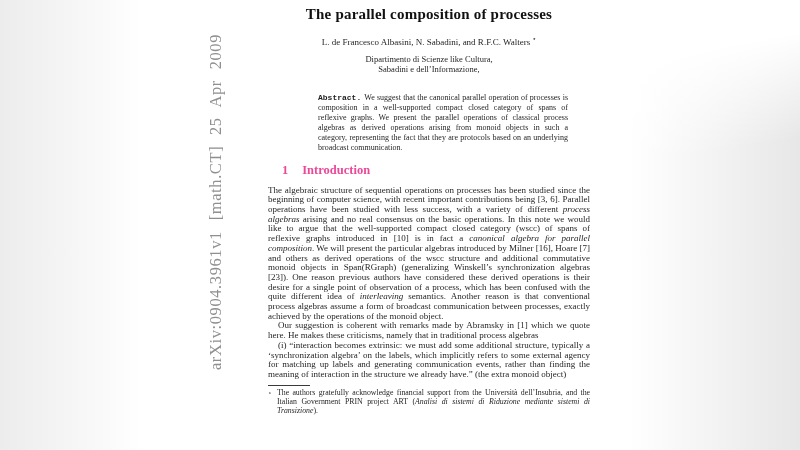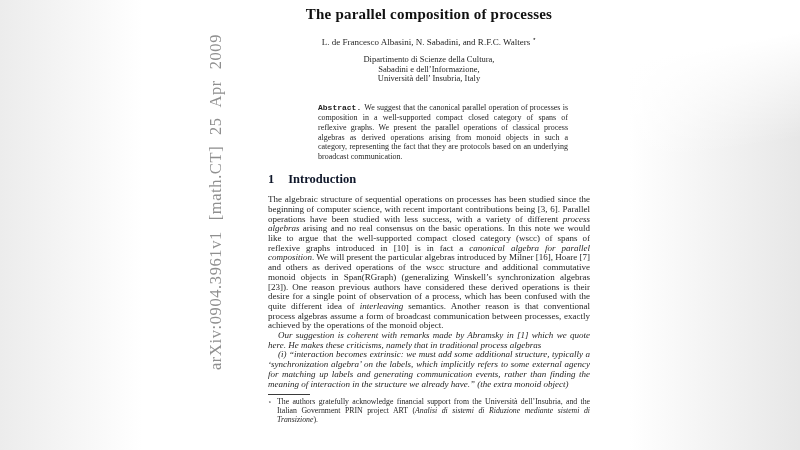--- a/index.html
+++ b/index.html
@@ -61,31 +61,32 @@
     width: 250px;
     font-size: 8px;
     line-height: 9.9px;
     text-align: justify;
   }
   .abstract-block b { margin-right: 3px; font-family: Liberation Mono, monospace; }
   .section-heading {
     margin-top: 10px;
     font-size: 12.5px;
     font-weight: bold;
-    color: #0f172a;
+    color: #ec4899;
+    margin-left: 14px;
   }
   .section-heading .section-number { margin-right: 14px; }
   .body-text {
     margin-top: 8px;
     font-size: 9px;
     line-height: 9.7px;
     text-align: justify;
   }
   .body-text p { margin: 0; }
-  .body-text p.indented { text-indent: 10px; font-style: italic; }
+  .body-text p.indented { text-indent: 10px; }
   .footnote-rule {
     width: 42px;
     height: 0;
     border-top: 1px solid #3a3a3a;
     margin: 5px 0 3px 0;
   }
   .footnote {
     font-size: 7.8px;
     line-height: 8.9px;
     text-align: justify;
@@ -108,23 +109,22 @@
 
   <div class="arxiv-stamp">arXiv:0904.3961v1 [math.CT] 25 Apr 2009</div>
 
   <div class="paper-content">
 
     <div class="paper-title">The parallel composition of processes</div>
 
     <div class="authors-line"><span>L. de Francesco Albasini, N. Sabadini, and R.F.C. Walters</span><sup>⋆</sup></div>
 
     <div class="affiliation">
-      <div>Dipartimento di Scienze della Cultura,</div>
+      <div>Dipartimento di Scienze like Cultura,</div>
       <div>Sabadini e dell’Informazione,</div>
-      <div>Università dell’ Insubria, Italy</div>
     </div>
 
     <div class="abstract-block"><b>Abstract.</b><span>We suggest that the canonical parallel operation of processes is composition in a well-supported compact closed category of spans of reflexive graphs. We present the parallel operations of classical process algebras as derived operations arising from monoid objects in such a category, representing the fact that they are protocols based on an underlying broadcast communication.</span></div>
 
     <div class="section-heading"><span class="section-number">1</span><span>Introduction</span></div>
 
     <div class="body-text">
       <p><span>The algebraic structure of sequential operations on processes has been studied since the beginning of computer science, with recent important contributions being [3, 6]. Parallel operations have been studied with less success, with a variety of different </span><i>process algebras</i><span> arising and no real consensus on the basic operations. In this note we would like to argue that the well-supported compact closed category (wscc) of spans of reflexive graphs introduced in [10] is in fact a </span><i>canonical algebra for parallel composition</i><span>. We will present the particular algebras introduced by Milner [16], Hoare [7] and others as derived operations of the wscc structure and additional commutative monoid objects in Span(RGraph) (generalizing Winskell’s synchronization algebras [23]). One reason previous authors have considered these derived operations is their desire for a single point of observation of a process, which has been confused with the quite different idea of </span><i>interleaving</i><span> semantics. Another reason is that conventional process algebras assume a form of broadcast communication between processes, exactly achieved by the operations of the monoid object.</span></p>
       <p class="indented">Our suggestion is coherent with remarks made by Abramsky in [1] which we quote here. He makes these criticisms, namely that in traditional process algebras</p>
       <p class="indented">(i) “interaction becomes extrinsic: we must add some additional structure, typically a ‘synchronization algebra’ on the labels, which implicitly refers to some external agency for matching up labels and generating communication events, rather than finding the meaning of interaction in the structure we already have.” (the extra monoid object)</p>

